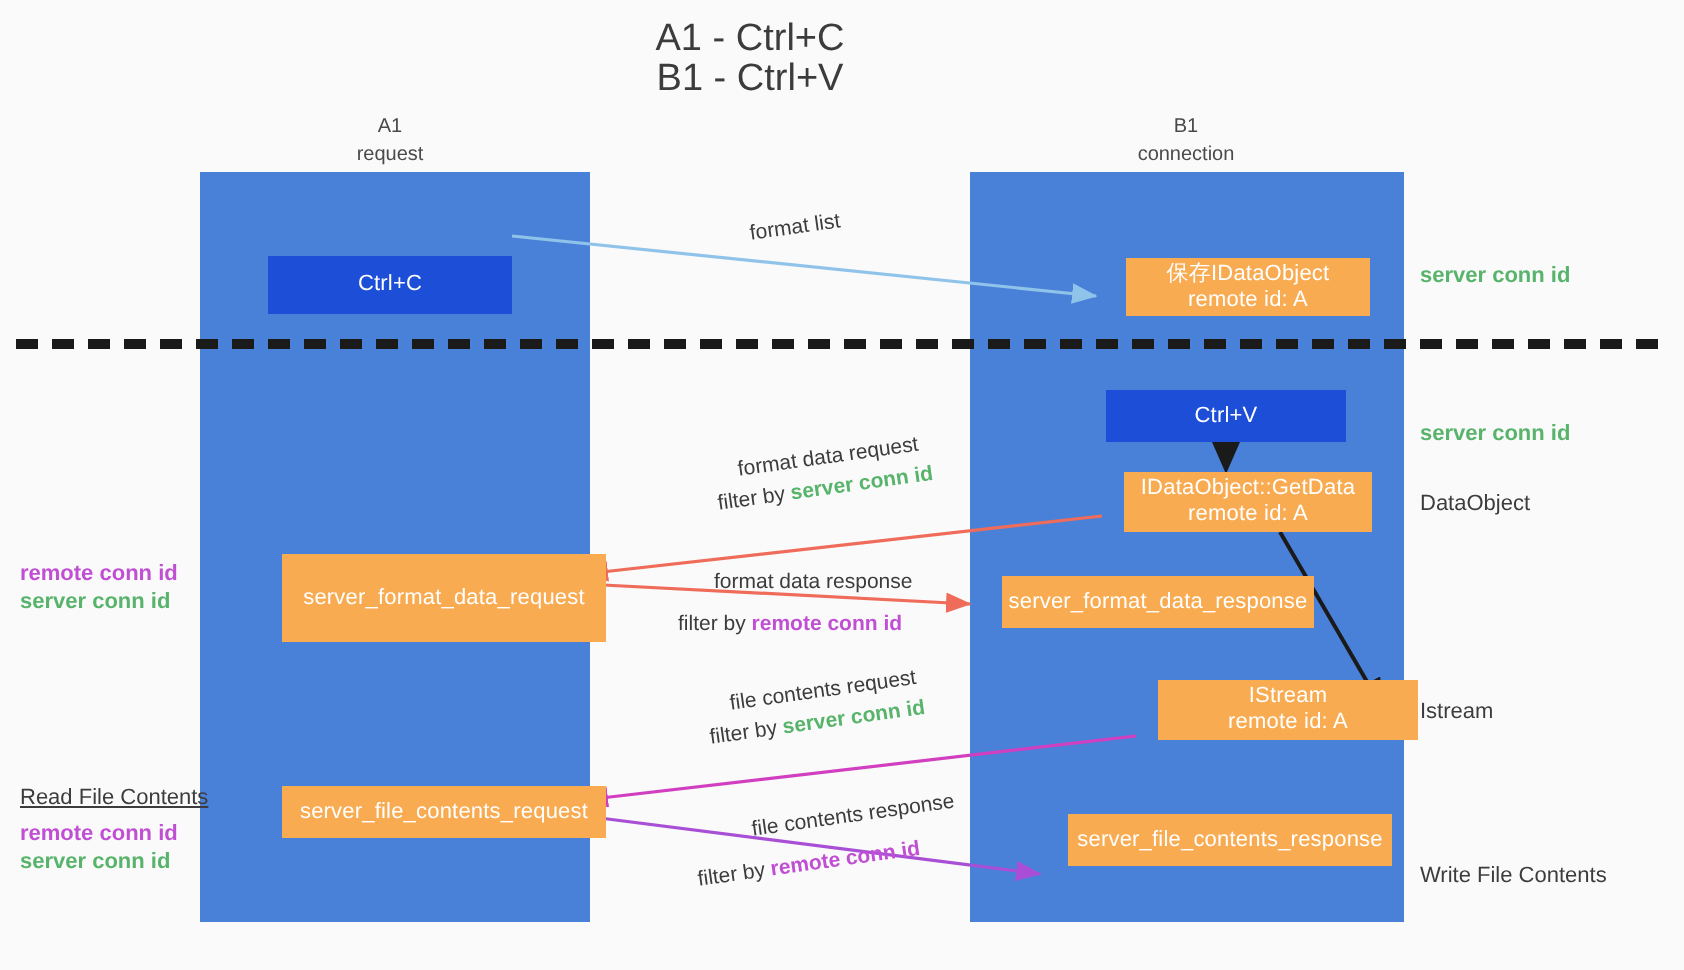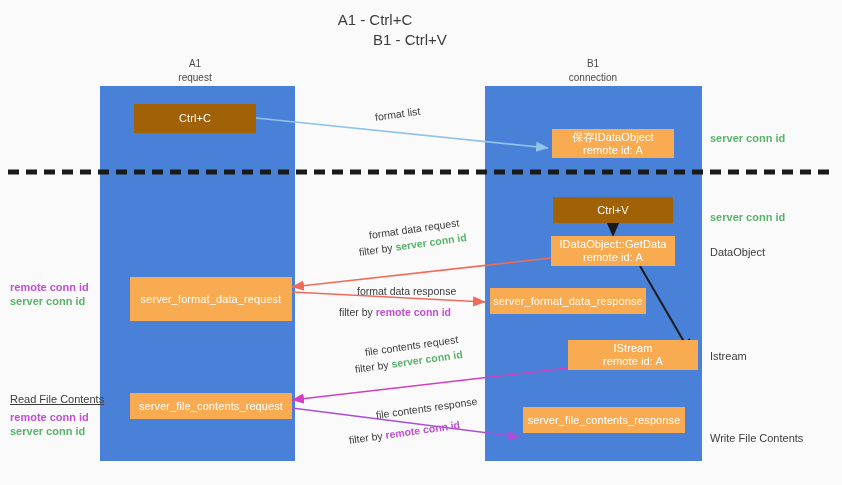--- a/index.html
+++ b/index.html
@@ -33,29 +33,29 @@
     display: flex;
     flex-direction: column;
     align-items: center;
     justify-content: center;
     text-align: center;
     color: #ffffff;
     font-size: 11px;
     line-height: 13px;
     letter-spacing: 0.1px;
   }
-  .node-orange { background: #f9ab51; }
-  .node-green  { background: #a16207; }
+  .node-orange { background: #f9ab51; margin-left: 11px; }
+  .node-green  { background: #1d4ed8; margin-top: 24px; }
   .title {
     position: absolute;
     left: 0;
     width: 750px;
     text-align: center;
     color: #3c3c3c;
-    font-size: 15px;
+    font-size: 19px;
     line-height: 20px;
   }
   .col-header {
     position: absolute;
     text-align: center;
     color: #4a4a4a;
     font-size: 10px;
     line-height: 14px;
   }
   .lane {
@@ -90,21 +90,21 @@
     white-space: nowrap;
   }
   .stack div { font-weight: bold; }
 </style>
 </head>
 <body>
 
 <div id="stage">
 
   <div class="title" style="top:10px;">A1 - Ctrl+C</div>
-  <div class="title" style="top:30px;padding-left:35px;">B1 - Ctrl+V</div>
+  <div class="title" style="top:30px;">B1 - Ctrl+V</div>
 
   <div class="col-header" style="left:130px; top:57px; width:130px;">A1</div>
   <div class="col-header" style="left:130px; top:71px; width:130px;">request</div>
   <div class="col-header" style="left:528px; top:57px; width:130px;">B1</div>
   <div class="col-header" style="left:528px; top:71px; width:130px;">connection</div>
 
   <div class="lane" style="left:100px; top:86px; width:195px; height:375px;"></div>
   <div class="lane" style="left:485px; top:86px; width:217px; height:375px;"></div>
 
   <svg class="svg-layer" viewBox="0 0 842 485">
@@ -153,21 +153,21 @@
 
   <div class="node node-orange" style="left:130px; top:393px; width:162px; height:26px;">
     <span>server_file_contents_request</span>
   </div>
 
   <div class="node node-orange" style="left:552px; top:129px; width:122px; height:29px;">
     <span>保存IDataObject</span>
     <span>remote id: A</span>
   </div>
 
-  <div class="node node-green" style="left:553px; top:197px; width:120px; height:26px;">
+  <div class="node node-green" style="left:553px; top:171px; width:120px; height:26px;">
     <span>Ctrl+V</span>
   </div>
 
   <div class="node node-orange" style="left:551px; top:236px; width:124px; height:30px;">
     <span>IDataObject::GetData</span>
     <span>remote id: A</span>
   </div>
 
   <div class="node node-orange" style="left:490px; top:288px; width:156px; height:26px;">
     <span>server_format_data_response</span>

